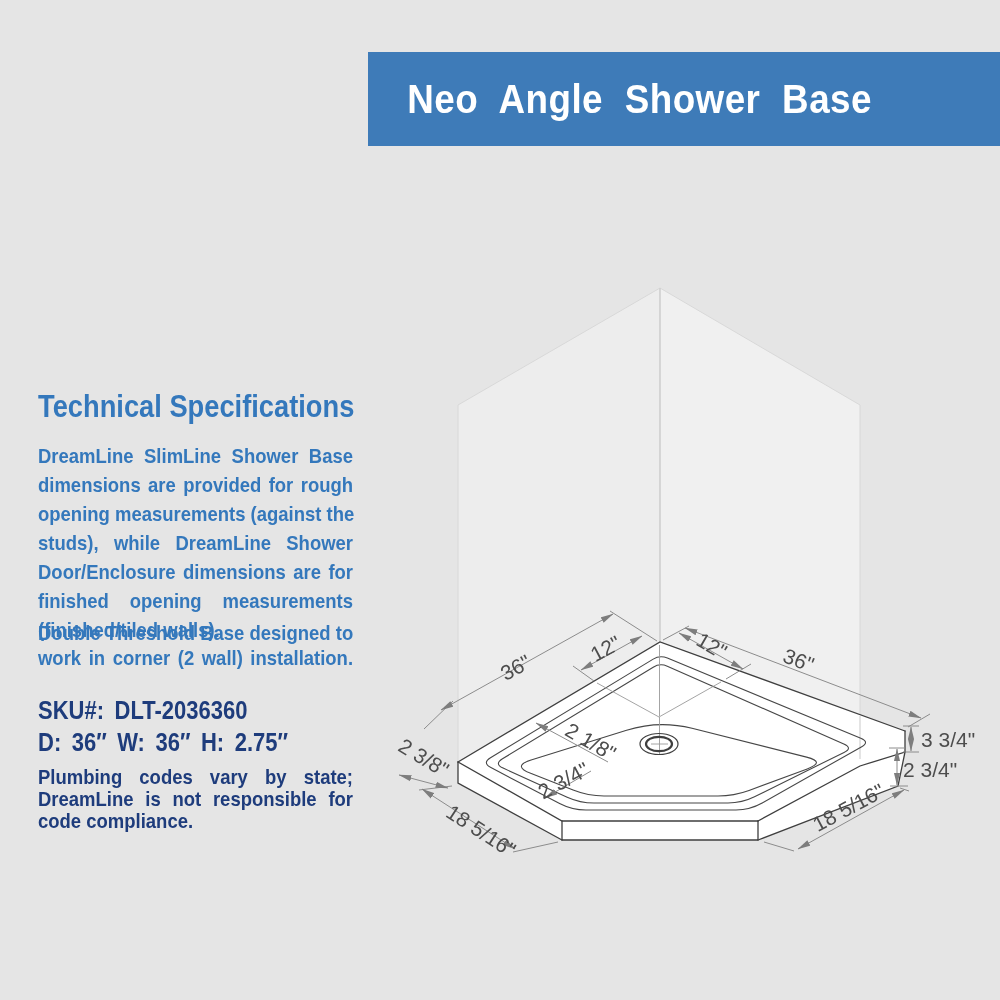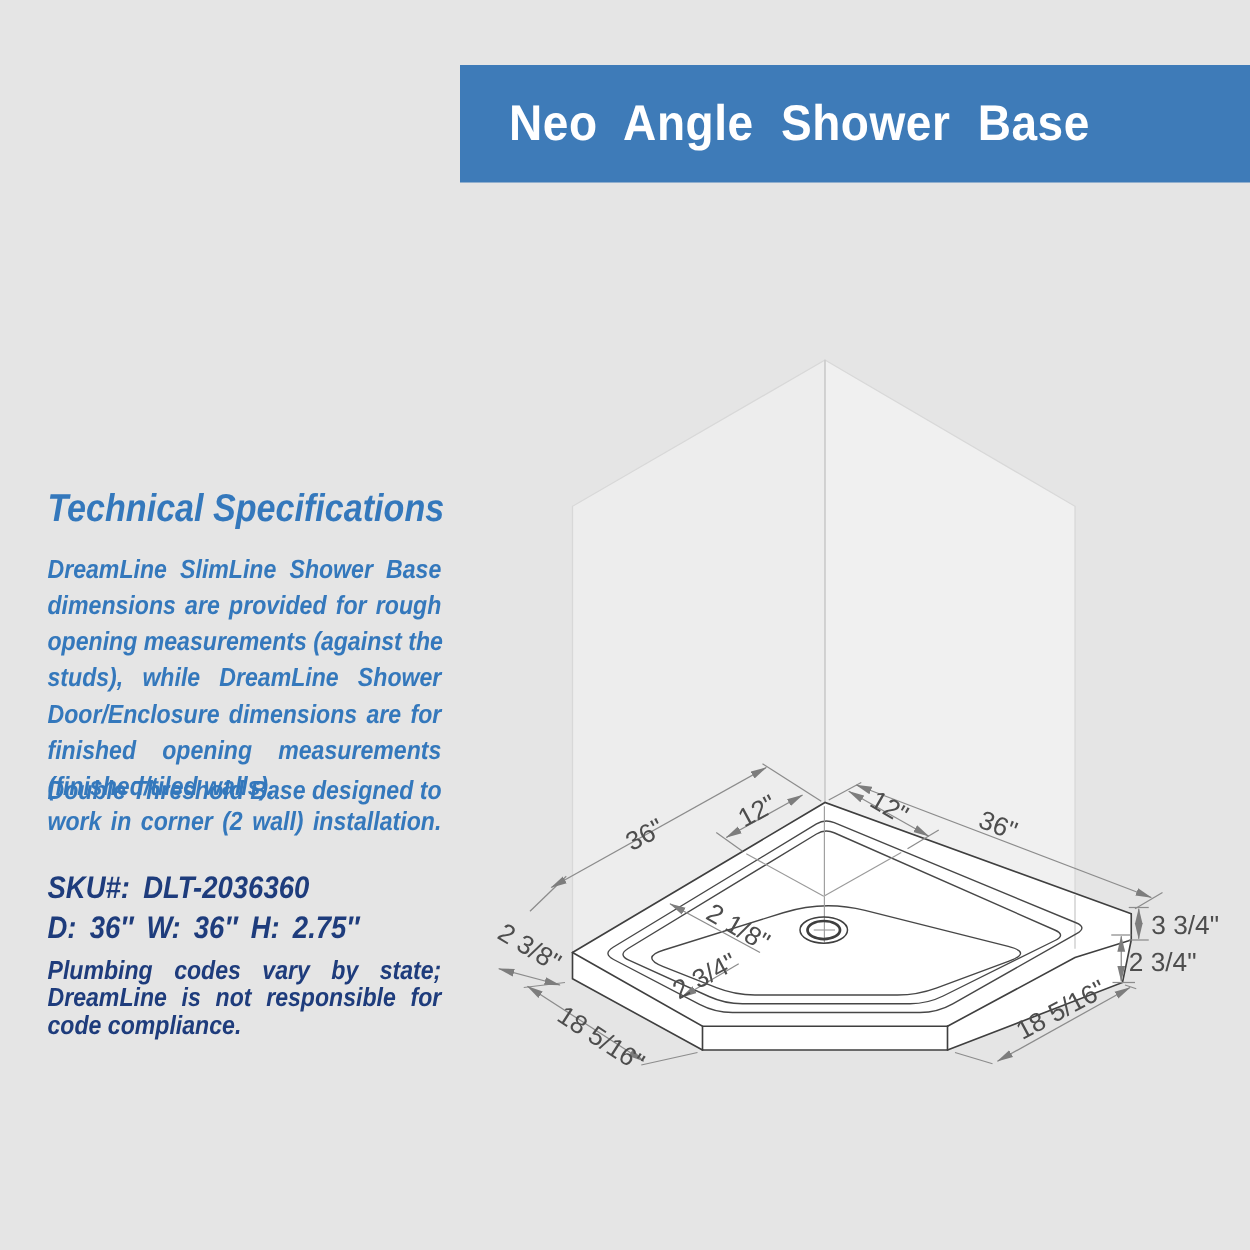--- a/index.html
+++ b/index.html
@@ -4,21 +4,21 @@
 <style>
   html,body{margin:0;padding:0;background:#ffffff;}
   .page{position:relative;width:1000px;height:1000px;background:#e5e5e5;overflow:hidden;
         font-family:"Liberation Sans",sans-serif;}
   
   .banner{position:absolute;left:368px;top:52px;width:632px;height:94px;background:#3e7bb8;
           display:flex;align-items:center;justify-content:center;padding-right:88px;box-sizing:border-box;}
   .banner-text{color:#ffffff;font-size:40px;font-weight:bold;letter-spacing:.5px;word-spacing:12px;
                transform:scaleX(.92);white-space:nowrap;}
   
-  .specs{position:absolute;left:38px;top:0;width:340px;height:1000px;font-style:italic;}
+  .specs{position:absolute;left:38px;top:0;width:340px;height:1000px;}
   .specs-heading{position:absolute;top:389px;left:0;margin:0;color:#3478bc;font-size:31px;
                  font-weight:bold;white-space:nowrap;transform:scaleX(.88);transform-origin:0 0;}
   .blk{position:absolute;left:0;transform:scaleX(.88);transform-origin:0 0;width:358px;
        color:#3478bc;font-weight:bold;font-size:21px;}
   .blk .ln{text-align:justify;text-align-last:justify;line-height:29px;white-space:nowrap;}
   .blk .ln.free{text-align-last:left;}
   .p1{top:441px;}
   .p2{top:620px;} .p2 .ln{line-height:25px;}
   .sku{top:694px;color:#1e3c7c;font-size:25px;}
   .sku .ln{text-align:left;text-align-last:left;line-height:32px;word-spacing:5px;white-space:nowrap;}

